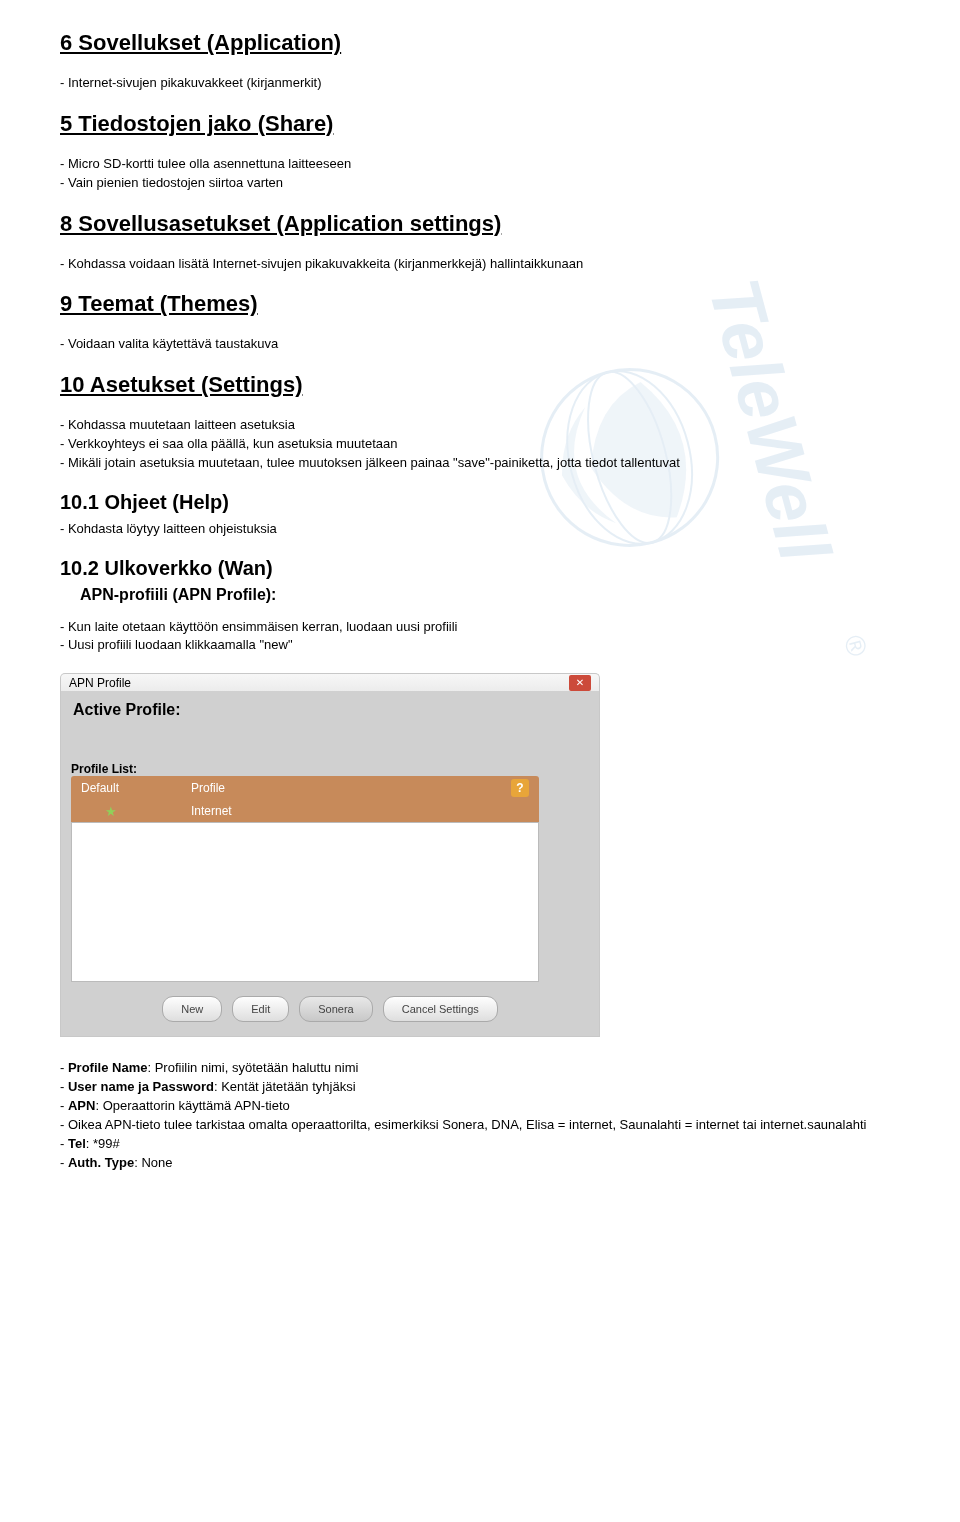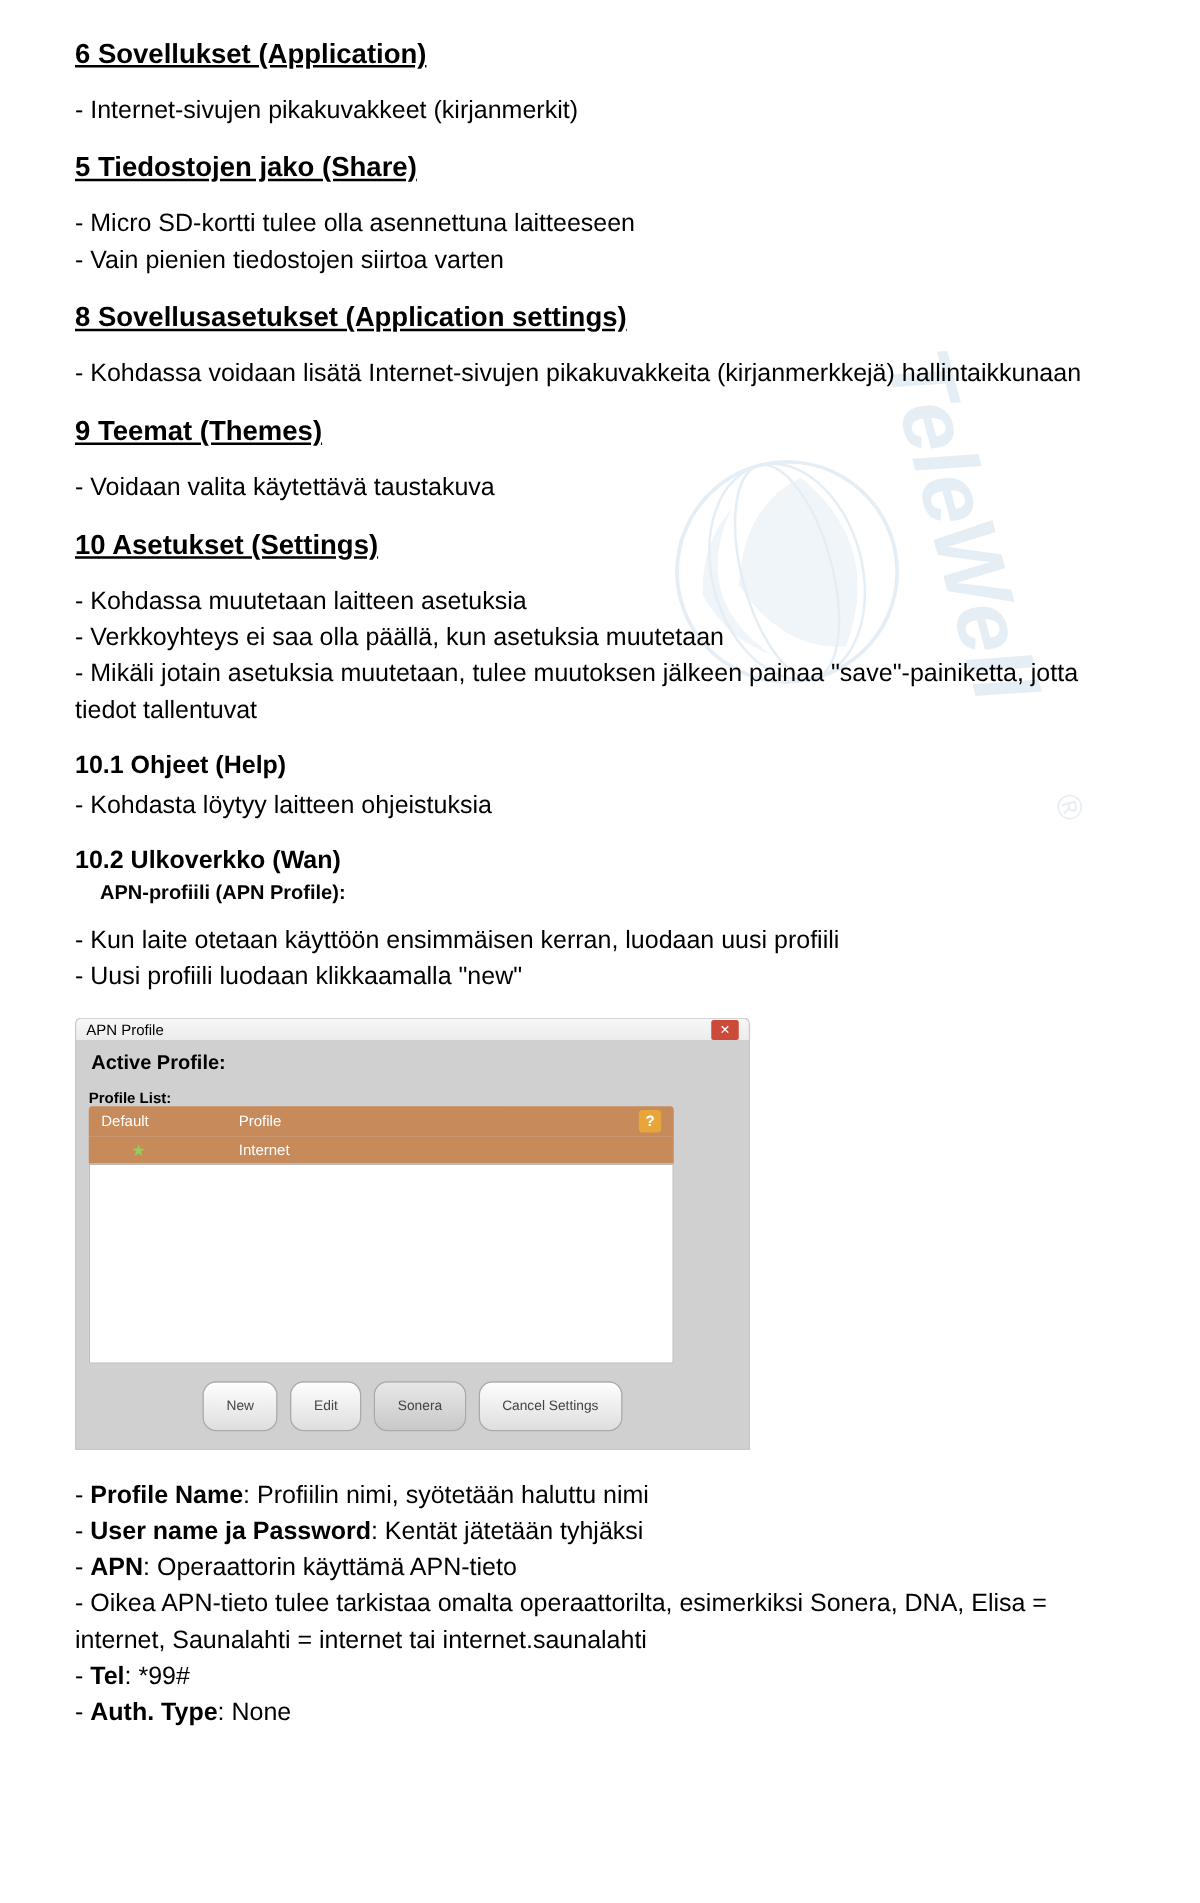--- a/index.html
+++ b/index.html
@@ -27,21 +27,21 @@
     font-weight: bold;
     text-decoration: underline;
     margin-bottom: 18px;
   }
   h3 {
     font-size: 20px;
     font-weight: bold;
     margin-bottom: 6px;
   }
   .body-text {
-    font-size: 20px;
+    font-size: 13px;
     line-height: 1.45;
     margin-bottom: 18px;
   }
   .body-text .line { display: block; }
   .bold-label { font-weight: bold; }
   .sub-bold {
     font-weight: bold;
     font-size: 16px;
     margin-left: 20px;
   }
@@ -73,21 +73,21 @@
     background: #d0d0d0;
     border: 1px solid #c8c8c8;
     border-top: none;
     padding: 6px 10px 12px 10px;
   }
   .active-row {
     font-size: 16px;
     font-weight: bold;
     padding: 4px 2px;
   }
-  .list-wrap { font-size: 12px; }
+  .list-wrap { font-size: 12px; margin-top: 32px; }
   .list-label {
     font-weight: bold;
     display: inline-block;
     width: 80px;
     vertical-align: top;
     padding-top: 7px;
   }
   .list-table {
     display: inline-block;
     width: 468px;
@@ -136,21 +136,21 @@
   .btn-row {
     display: flex;
     gap: 10px;
     justify-content: center;
     padding: 14px 0 2px 0;
   }
   .pill-btn {
     background: linear-gradient(#fefefe,#dedede);
     border: 1px solid #aaa;
     border-radius: 11px;
-    height: 40px;
+    height: 26px;
     font-size: 11px;
     color: #444;
     padding: 0 18px;
     display: flex; align-items: center; justify-content: center;
     cursor: pointer;
   }
   .pill-btn.del {
     background: linear-gradient(#e8e8e8,#c8c8c8);
   }
 </style>

